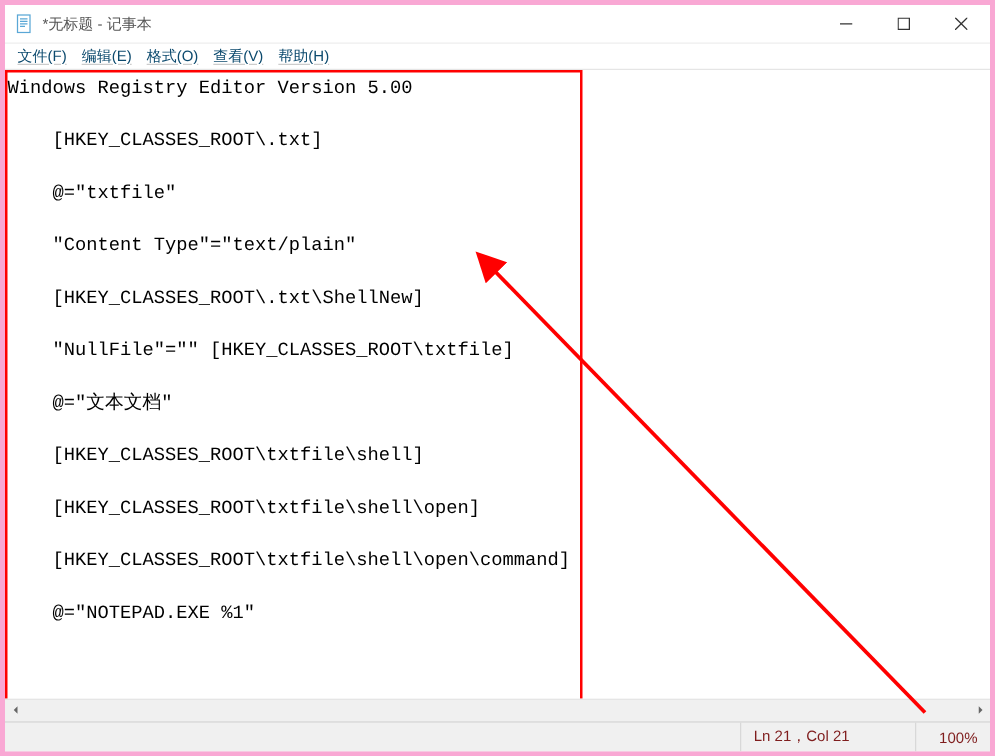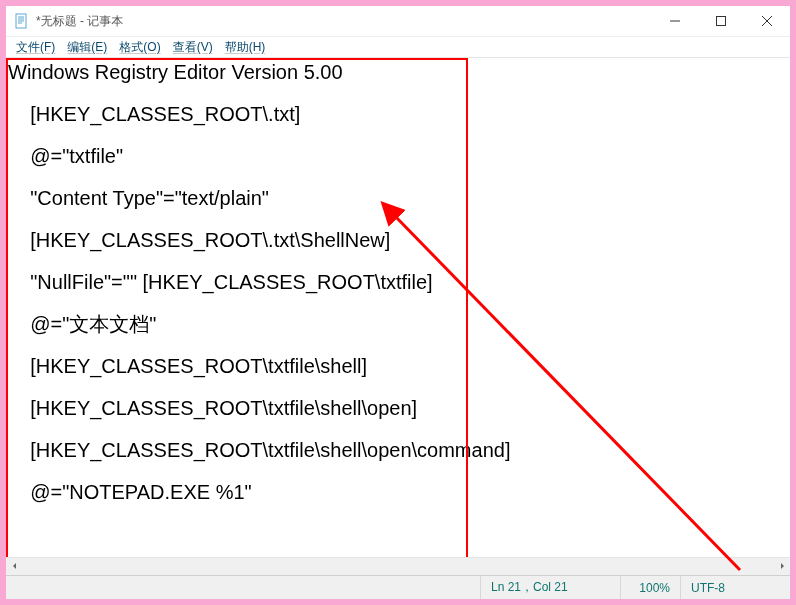--- a/index.html
+++ b/index.html
@@ -10,21 +10,21 @@
     font-family: "Segoe UI", "Microsoft YaHei", sans-serif;
     background: #fff;
     overflow: hidden;
     position: relative;
   }
   .window {
     width: 796px;
     height: 605px;
     display: flex;
     flex-direction: column;
-    border: 6px solid #f9a8d4;
+    border: 4px solid #f9a8d4;
     box-sizing: border-box;
   }
   .titlebar {
     height: 30px;
     display: flex;
     align-items: center;
     background: #fff;
     border-bottom: 1px solid #eee;
   }
   .titlebar .app-icon {
@@ -78,25 +78,25 @@
     flex: 1;
     position: relative;
     background: #fff;
     overflow: hidden;
     min-height: 0;
   }
   .editor-text {
     position: absolute;
     top: 4px;
     left: 2px;
-    font-size: 20px;
+    font-size: 15px;
     line-height: 21px;
     white-space: pre;
     color: #000;
-    font-family: Liberation Sans, sans-serif;
+    font-family: Liberation Mono, monospace;
   }
   .red-box {
     position: absolute;
     top: 0px;
     left: 0px;
     width: 462px;
     height: 510px;
     border: 2px solid #ff0000;
     box-sizing: border-box;
     pointer-events: none;
@@ -128,21 +128,21 @@
   }
   .hscroll .arrow-left { left: 0; }
   .hscroll .arrow-right { right: 0; }
   .statusbar {
     height: 23px;
     background: #f0f0f0;
     border-top: 1px solid #d0d0d0;
     display: flex;
     align-items: center;
     font-size: 12px;
-    color: #0f766e;
+    color: #7f1d1d;
   }
   .statusbar .cell {
     padding: 0 10px;
     border-left: 1px solid #d8d8d8;
     height: 100%;
     display: flex;
     align-items: center;
     box-sizing: border-box;
   }
   .statusbar .spacer { flex: 1; }
@@ -232,21 +232,20 @@
         <svg width="8" height="8" viewBox="0 0 8 8">
             <polygon points="3,1 6,4 3,7" fill="#666"></polygon>
           </svg>
       </div>
     </div>
 
     <div class="statusbar">
       <div class="spacer cell first"></div>
       <div class="cell pos">Ln 21，Col 21</div>
       <div class="cell zoom">100%</div>
-      <div class="cell enc">UTF-8</div>
     </div>
   </div>
 
 </div>
 
 <svg class="arrow-overlay" width="796" height="605">
   <defs>
     <marker id="arrowhead" markerWidth="8" markerHeight="8" refX="2" refY="4" orient="auto">
       <polygon points="0 0, 8 4, 0 8" fill="#ff0000"></polygon>
     </marker>

